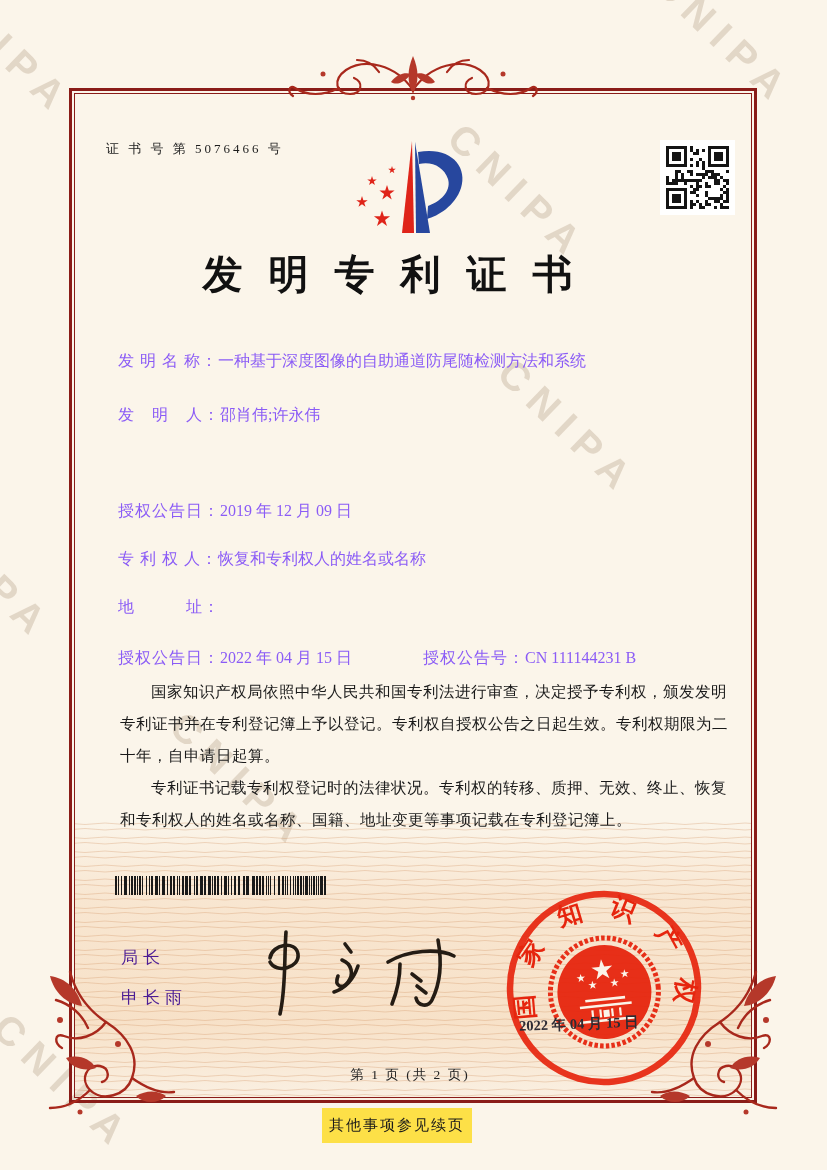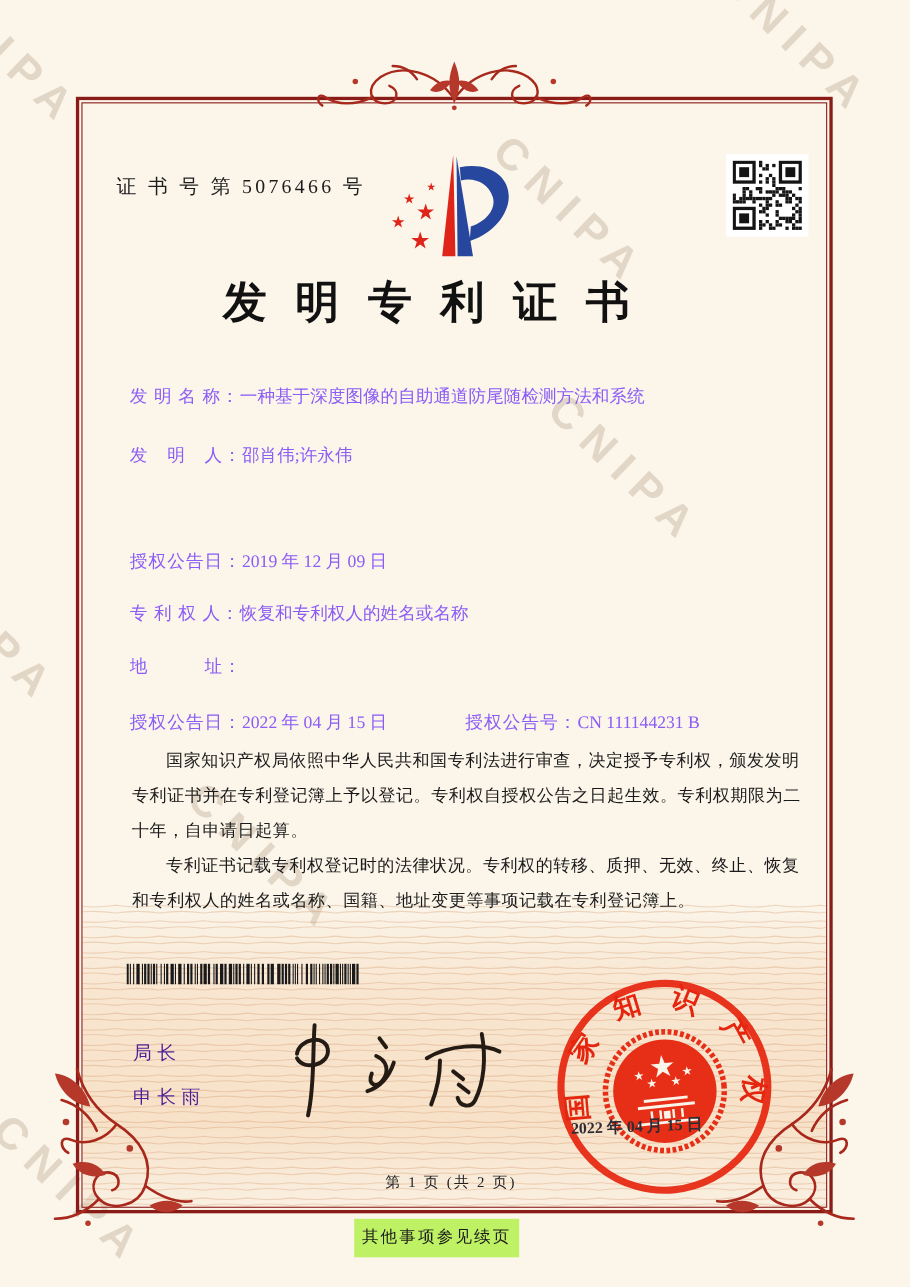--- a/index.html
+++ b/index.html
@@ -12,21 +12,21 @@
       transform:rotate(44deg);transform-origin:left top;white-space:nowrap;pointer-events:none;}
 
   
   .frame{position:absolute;left:69px;top:88px;width:682px;height:1009px;border:3px solid #8a1c18;}
   .frame-inner{position:absolute;inset:2px;border:1px solid #8a1c18;}
 
   
   .waveband{position:absolute;left:75px;top:820px;width:676px;height:280px;
      background:linear-gradient(180deg,rgba(246,218,190,0) 0%,rgba(245,212,178,.45) 28%,rgba(244,209,172,.55) 72%,rgba(247,226,205,.25) 100%);}
 
-  .certno{position:absolute;left:106px;top:157px;font-size:18px;letter-spacing:3px;color:#1d1d1d;}
+  .certno{position:absolute;left:106px;top:140px;font-size:13px;letter-spacing:3px;color:#1d1d1d;}
 
   .logo{position:absolute;left:348px;top:140px;width:132px;height:102px;}
   .qrbox{position:absolute;left:660px;top:140px;width:75px;height:75px;background:#ffffff;}
   .qrbox svg{position:absolute;left:6px;top:6px;}
 
   .title{position:absolute;left:0;top:247px;width:827px;text-align:center;
      font-size:40px;font-weight:700;letter-spacing:26px;color:#111;transform:translateX(-13px);white-space:nowrap;}
 
   .frow{position:absolute;left:118px;width:636px;display:flex;align-items:center;
      font-size:16px;color:#8b5cf6;line-height:25px;}
@@ -45,21 +45,21 @@
   .officer .name{margin-top:17px;}
   .signature{position:absolute;left:242px;top:922px;width:225px;height:100px;}
 
   .seal{position:absolute;left:499px;top:883px;width:210px;height:210px;transform:rotate(-6deg);}
   .sealdate{position:absolute;left:519px;top:1014px;width:160px;font-size:14.5px;font-weight:600;
      color:#2e2b33;white-space:pre;transform:rotate(-2deg);}
 
   .pageno{position:absolute;left:69px;top:1066px;width:682px;text-align:center;
      font-size:13.5px;letter-spacing:2px;color:#222;}
 
-  .contnote{position:absolute;left:322px;top:1108px;width:150px;height:35px;background:#bef264;
+  .contnote{position:absolute;left:322px;top:1108px;width:150px;height:35px;background:#fde047;
      text-align:center;line-height:35px;font-size:15px;letter-spacing:2px;color:#1a1a1a;}
 
   .orn-top{position:absolute;left:283px;top:44px;width:260px;height:58px;}
   .orn-bl{position:absolute;left:36px;top:966px;width:142px;height:152px;}
   .orn-br{position:absolute;left:648px;top:966px;width:142px;height:152px;transform:scaleX(-1);}
 </style>
 </head>
 <body>
 
 <div class="page">

